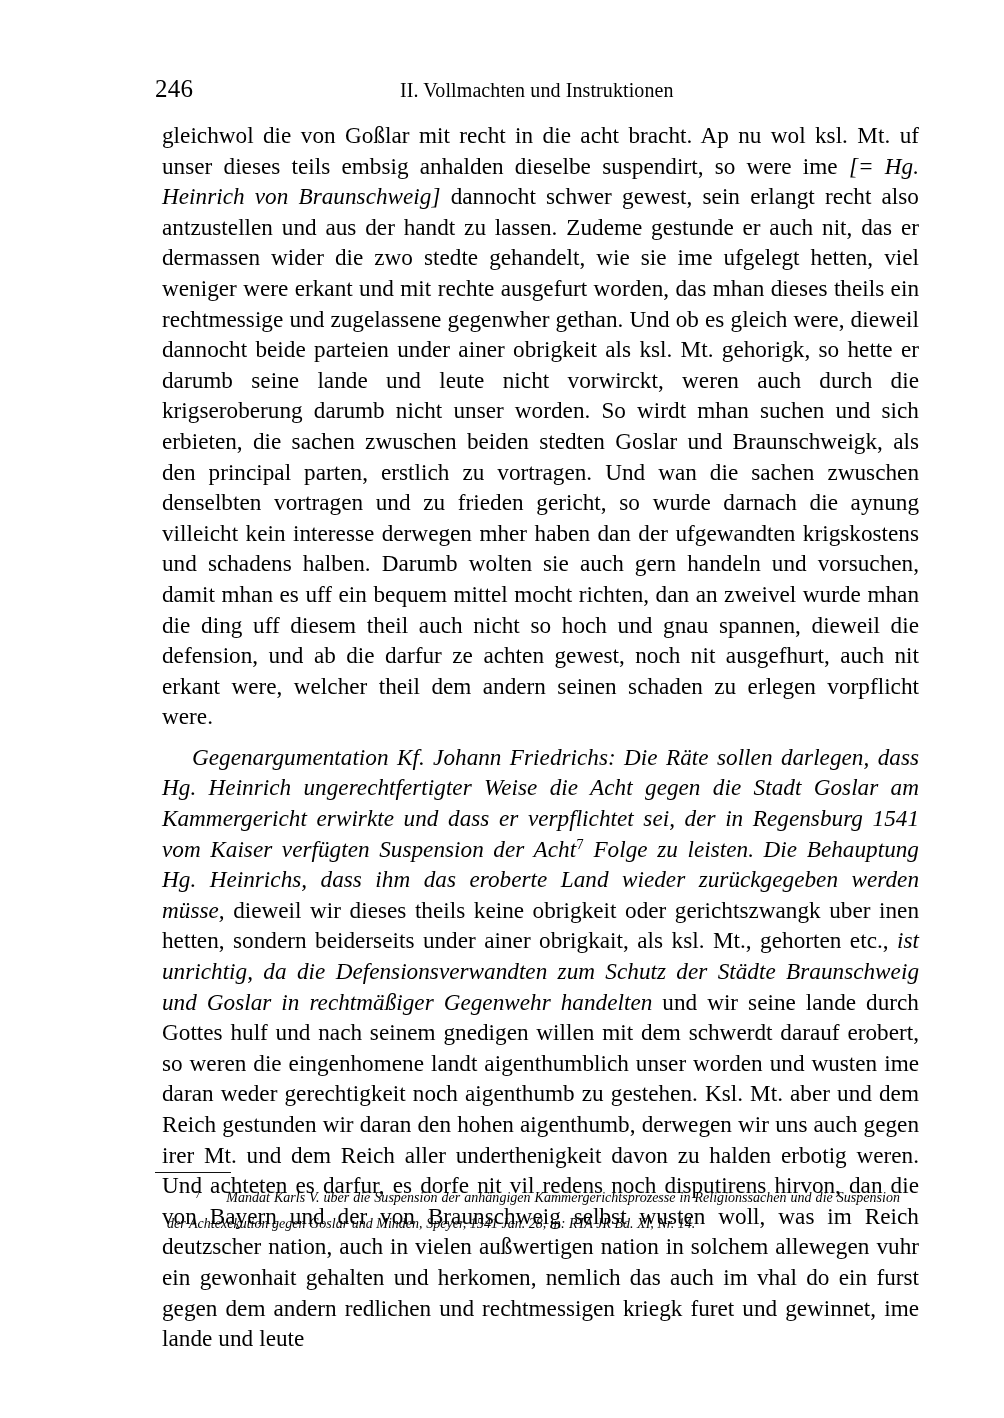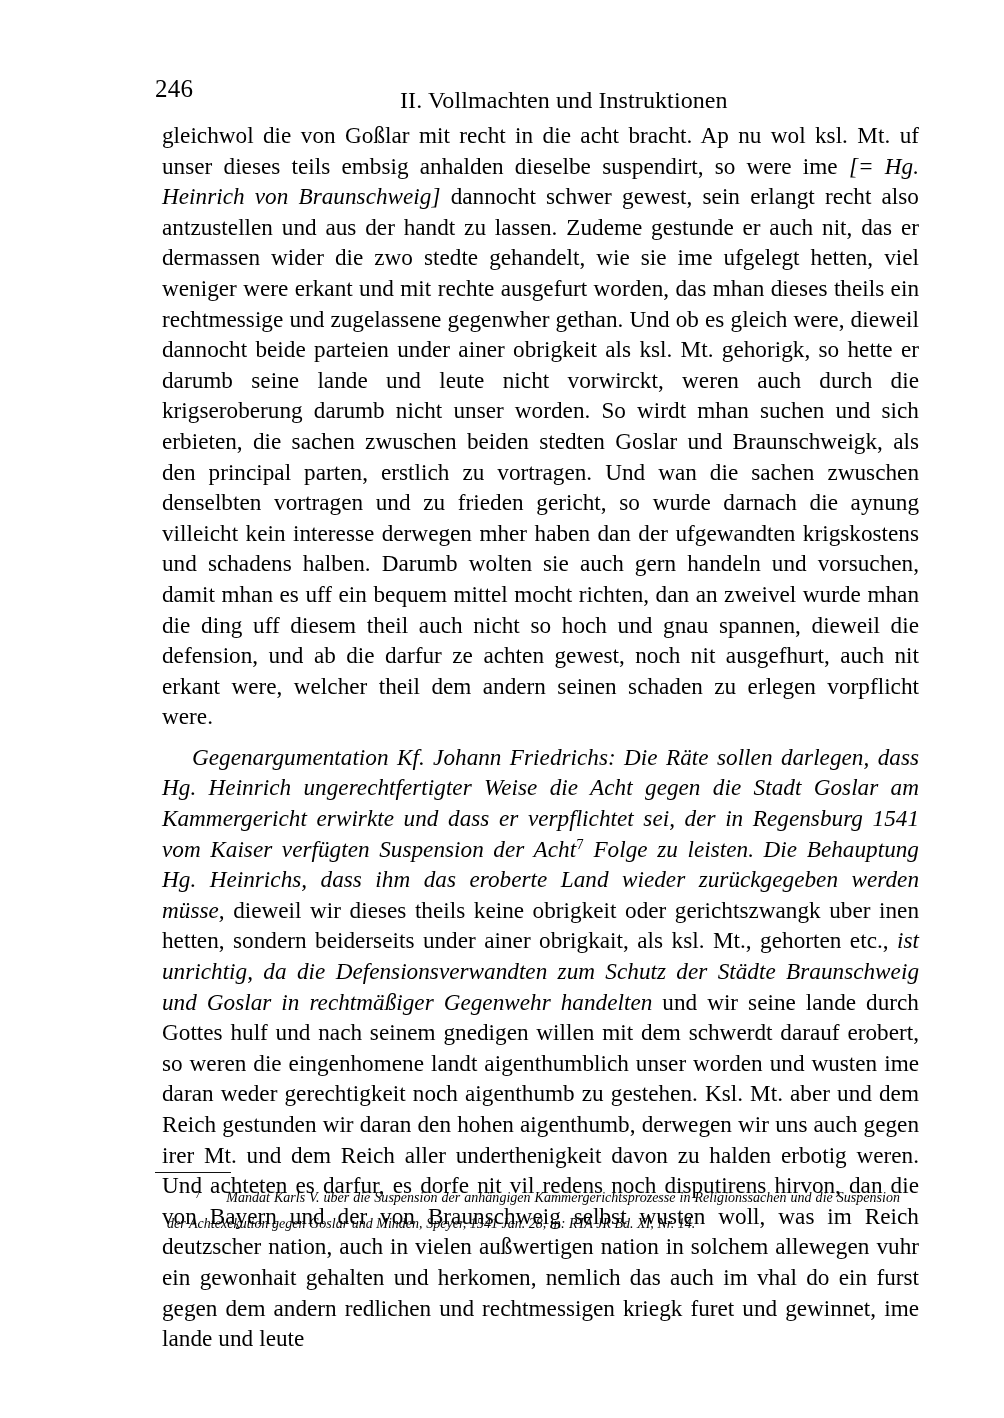--- a/index.html
+++ b/index.html
@@ -34,22 +34,22 @@
     position: absolute;
     left: 0;
     top: 0;
     font-size: 25px;
     line-height: 30px;
     letter-spacing: 0.2px;
   }
   .head-title {
     position: absolute;
     left: 245px;
-    top: 12px;
-    font-size: 24px;
+    top: 2px;
+    font-size: 20px;
     line-height: 28px;
     letter-spacing: 0.1px;
     white-space: nowrap;
     text-align: center;
   }
 
   
   .textblock {
     position: absolute;
     left: 162px;

